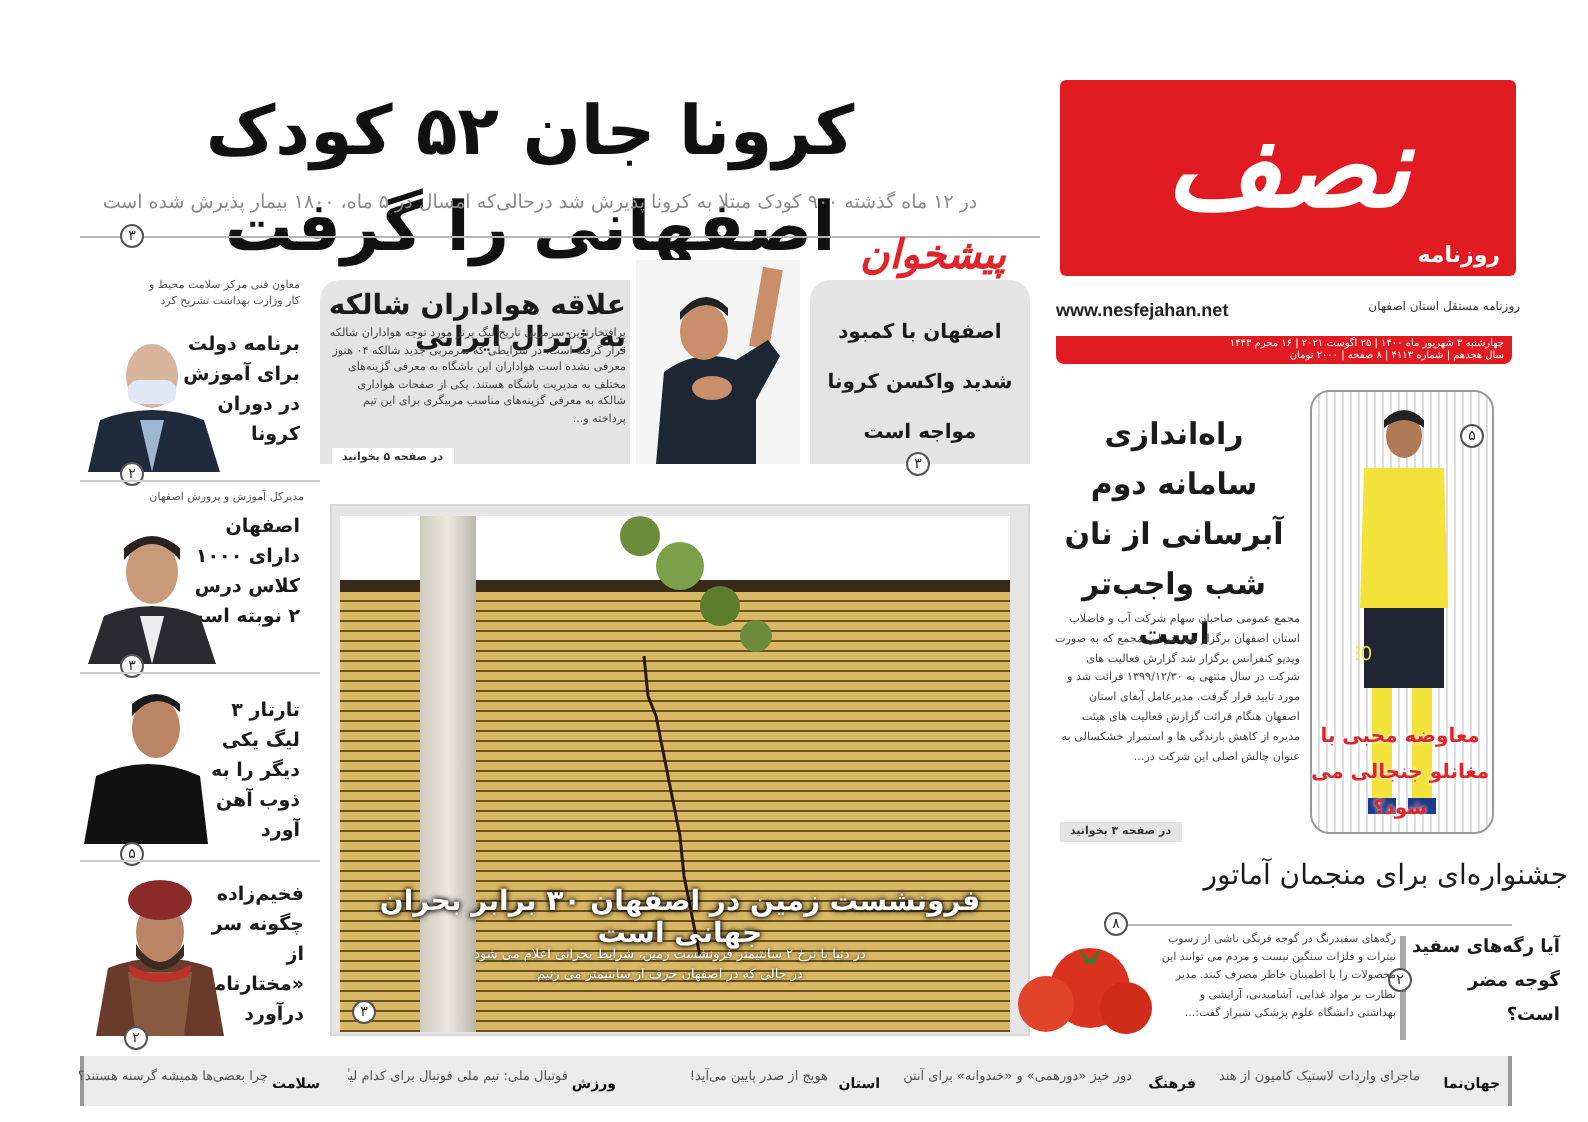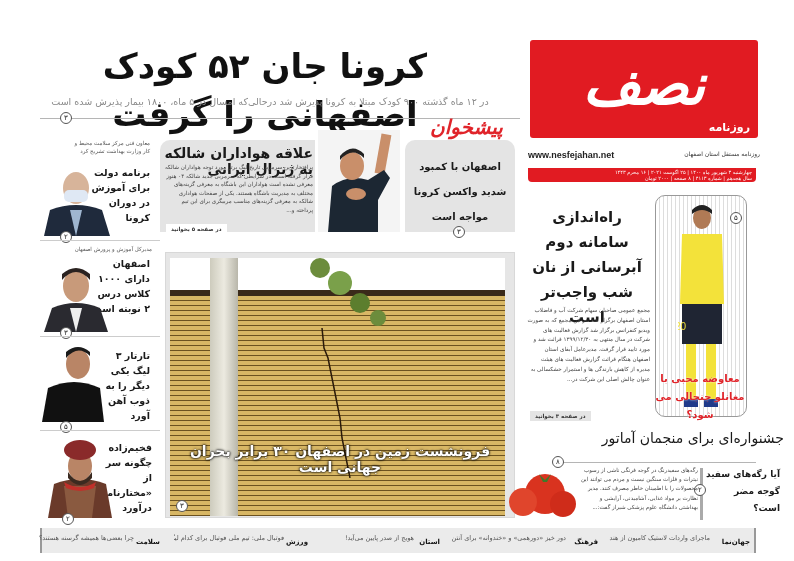--- a/index.html
+++ b/index.html
@@ -49,21 +49,21 @@
   .main-sub { left: 180px; top: 472px; width: 310px; font-size: 6.5px; color: #fff; text-align: center; line-height: 10px; text-shadow: 0 0 2px #000; }
 
   
   .raha-title { left: 528px; top: 205px; width: 118px; font-size: 15px; font-weight: 900; text-align: center; line-height: 25px; }
   .raha-body { left: 526px; top: 306px; width: 124px; font-size: 5.6px; line-height: 9.8px; color: #444; text-align: right; }
 
   
   .player-card { left: 655px; top: 195px; width: 92px; height: 222px; border: 1px solid #999; border-radius: 10px; overflow: hidden;
                  background: repeating-linear-gradient(90deg, #fff 0px, #fff 3px, #ddd 3px, #ddd 4px); }
   .player-body { position: absolute; left: 22px; top: 8px; width: 48px; height: 210px; }
-  .player-caption { left: 650px; top: 360px; width: 100px; font-size: 10px; font-weight: bold; color: #e0242a; text-align: center; line-height: 18px; text-shadow: 0 0 2px #fff; margin-top: 10px; }
+  .player-caption { left: 650px; top: 360px; width: 100px; font-size: 10px; font-weight: bold; color: #e0242a; text-align: center; line-height: 18px; text-shadow: 0 0 2px #fff; }
 
   
   .fest-title { left: 520px; top: 430px; width: 264px; font-size: 14px; font-weight: 400; text-align: right; }
   .tomato-title { left: 705px; top: 466px; width: 75px; font-size: 9px; font-weight: bold; text-align: right; line-height: 17px; }
   .tomato-body { left: 580px; top: 466px; width: 118px; font-size: 5.5px; line-height: 9.2px; color: #444; text-align: right; }
   .vbar { width: 3px; background: #aaa; }
 
   
   .left-rule { left: 40px; width: 120px; height: 1px; background: #ccc; }
   .kicker { font-size: 5.5px; color: #555; text-align: right; line-height: 7.5px; }
@@ -126,20 +126,22 @@
   </svg>
   <svg style="position:absolute; left:130px; top:0;" width="120" height="80" viewBox="0 0 120 80">
     <circle cx="20" cy="10" r="10" fill="#6c8c3c"></circle>
     <circle cx="40" cy="25" r="12" fill="#7aa04a"></circle>
     <circle cx="60" cy="45" r="10" fill="#5c7e2e"></circle>
     <circle cx="78" cy="60" r="8" fill="#6c8c3c"></circle>
   </svg>
 </div>
 <div class="abs main-caption">فرونشست زمین در اصفهان ۳۰ برابر بحران جهانی است</div>
 <div class="abs main-sub">
+  <div>در دنیا با نرخ ۲ سانتیمتر فرونشست زمین، شرایط بحرانی اعلام می شود</div>
+  <div>در حالی که در اصفهان حرف از سانتیمتر می زنیم</div>
 </div>
 <div class="abs num-badge" style="left:176px; top:500px;">۳</div>
 
 <div class="abs raha-title">راه‌اندازی سامانه دوم آبرسانی از نان شب واجب‌تر است</div>
 <div class="abs raha-body">مجمع عمومی صاحبان سهام شرکت آب و فاضلاب استان اصفهان برگزار شد. در این مجمع که به صورت ویدیو کنفرانس برگزار شد گزارش فعالیت های شرکت در سال منتهی به ۱۳۹۹/۱۲/۳۰ قرائت شد و مورد تایید قرار گرفت. مدیرعامل آبفای استان اصفهان هنگام قرائت گزارش فعالیت های هیئت مدیره از کاهش بارندگی ها و استمرار خشکسالی به عنوان چالش اصلی این شرکت در...</div>
 <div class="abs more-tab" style="left:530px; top:411px; background:#e4e4e4;">در صفحه ۳ بخوانید</div>
 
 <div class="abs player-card">
   <svg class="player-body" viewBox="0 0 48 210">
     <ellipse cx="24" cy="14" rx="9" ry="11" fill="#b07a55"></ellipse>

